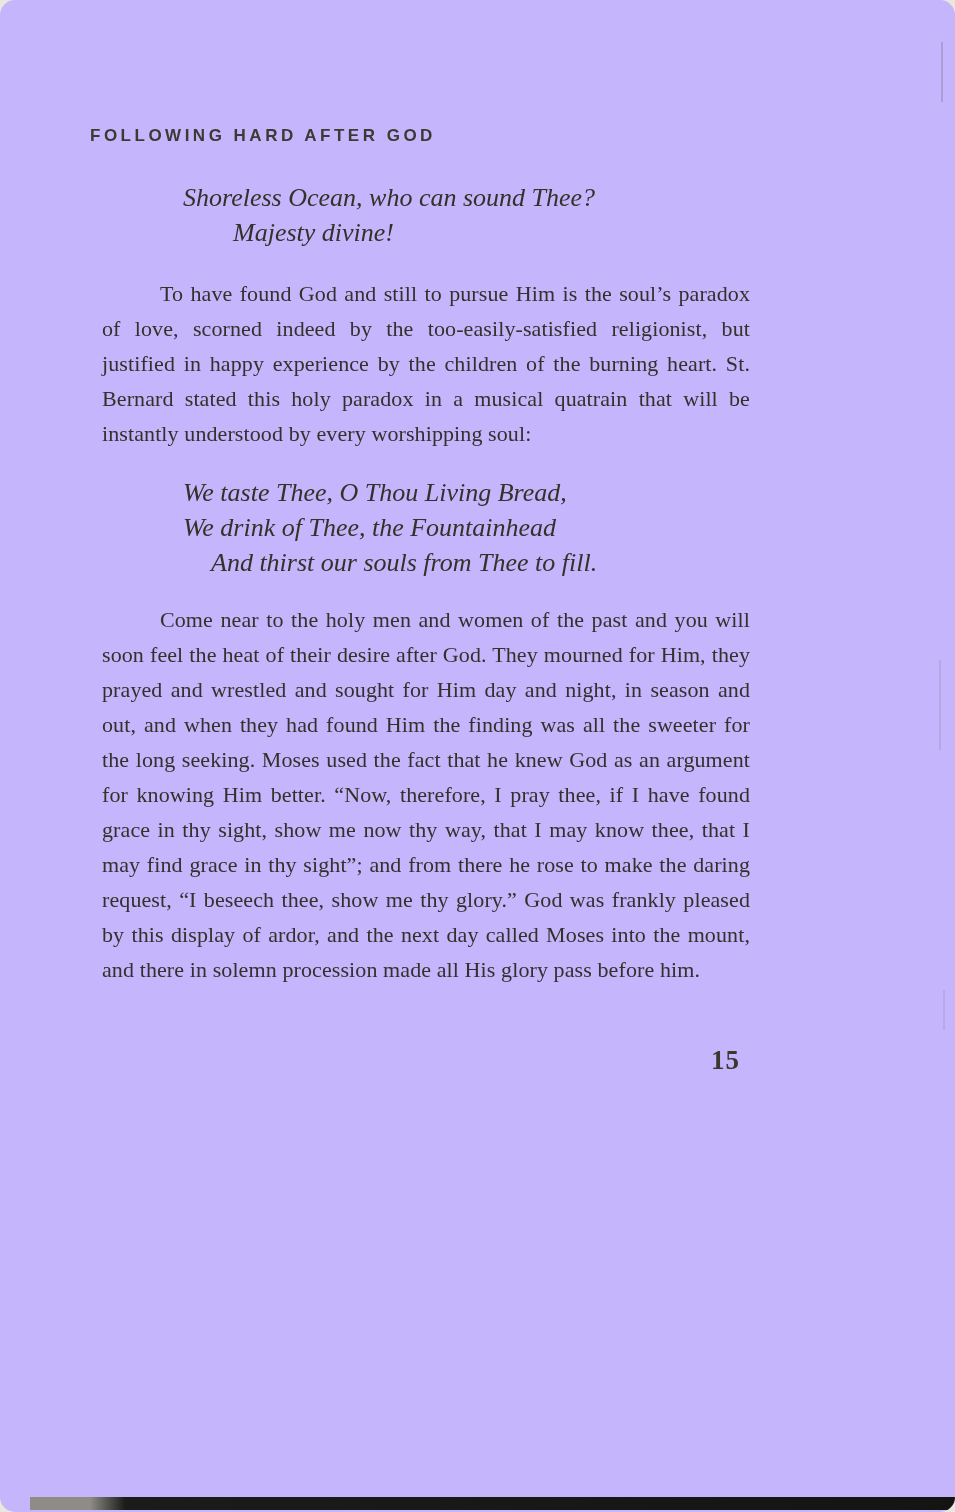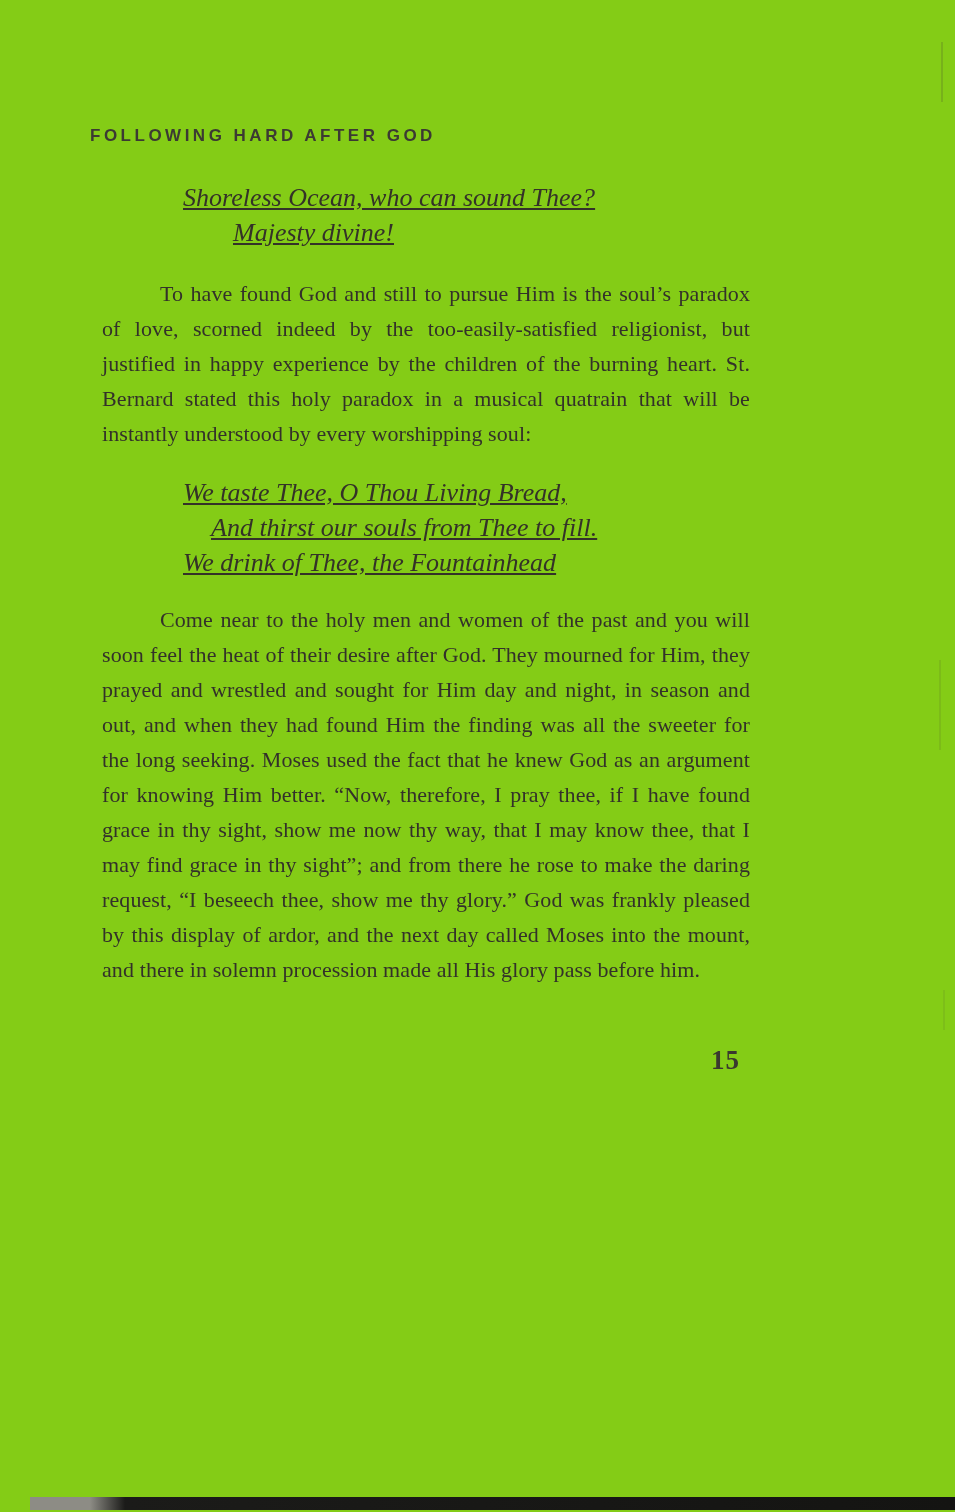--- a/index.html
+++ b/index.html
@@ -5,24 +5,25 @@
   html, body {
     margin: 0;
     padding: 0;
     background: #e9e7df;
   }
   .page {
     position: relative;
     width: 955px;
     height: 1512px;
     margin: 0 auto;
-    background: #84cc16;
+    background: #c4b5fd;
     overflow: hidden;
     font-family: "Liberation Serif", serif;
     color: #35332c;
+    border-radius: 15px;
   }
   .content {
     position: absolute;
     left: 90px;
     top: 126px;
     width: 672px;
   }
   .running-header {
     font-family: "Liberation Sans", sans-serif;
     font-size: 17px;
@@ -31,21 +32,21 @@
     color: #3c3a33;
     margin-bottom: 34px;
   }
   .verse {
     font-style: italic;
     font-size: 26px;
     line-height: 35px;
     margin-left: 93px;
     color: #343228;
   }
-  .verse .vline { white-space: nowrap; text-decoration: underline; }
+  .verse .vline { white-space: nowrap; }
   .verse .indent-1 { margin-left: 28px; }
   .verse .indent-2 { margin-left: 50px; }
   .verse-1 { margin-bottom: 26px; }
   .verse-2 { margin: 24px 0 22px 93px; }
   .body-par {
     margin: 12px;
     font-size: 22px;
     line-height: 35px;
     text-align: justify;
     text-indent: 58px;
@@ -87,22 +88,22 @@
 
     <div class="verse verse-1">
       <div class="vline">Shoreless Ocean, who can sound Thee?</div>
       <div class="vline indent-2">Majesty divine!</div>
     </div>
 
     <p class="body-par">To have found God and still to pursue Him is the soul’s paradox of love, scorned indeed by the too-easily-satisfied religionist, but justified in happy experience by the children of the burning heart. St. Bernard stated this holy paradox in a musical quatrain that will be instantly understood by every worshipping soul:</p>
 
     <div class="verse verse-2">
       <div class="vline">We taste Thee, O Thou Living Bread,</div>
+      <div class="vline">We drink of Thee, the Fountainhead</div>
       <div class="vline indent-1">And thirst our souls from Thee to fill.</div>
-      <div class="vline">We drink of Thee, the Fountainhead</div>
     </div>
 
     <p class="body-par">Come near to the holy men and women of the past and you will soon feel the heat of their desire after God. They mourned for Him, they prayed and wrestled and sought for Him day and night, in season and out, and when they had found Him the finding was all the sweeter for the long seeking. Moses used the fact that he knew God as an argument for knowing Him better. “Now, therefore, I pray thee, if I have found grace in thy sight, show me now thy way, that I may know thee, that I may find grace in thy sight”; and from there he rose to make the daring request, “I beseech thee, show me thy glory.” God was frankly pleased by this display of ardor, and the next day called Moses into the mount, and there in solemn procession made all His glory pass before him.</p>
 
     <div class="page-number">15</div>
   </div>
 
   <div class="scan-artifact artifact-1"></div>
   <div class="scan-artifact artifact-2"></div>
   <div class="scan-artifact artifact-3"></div>

